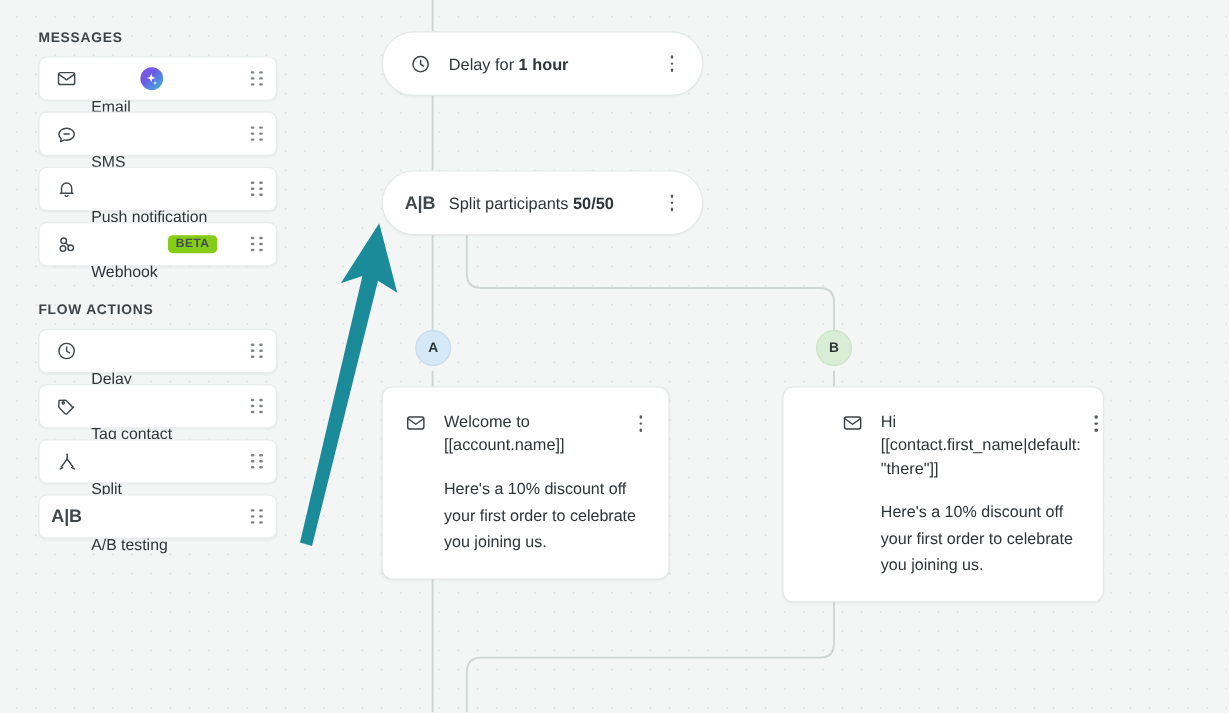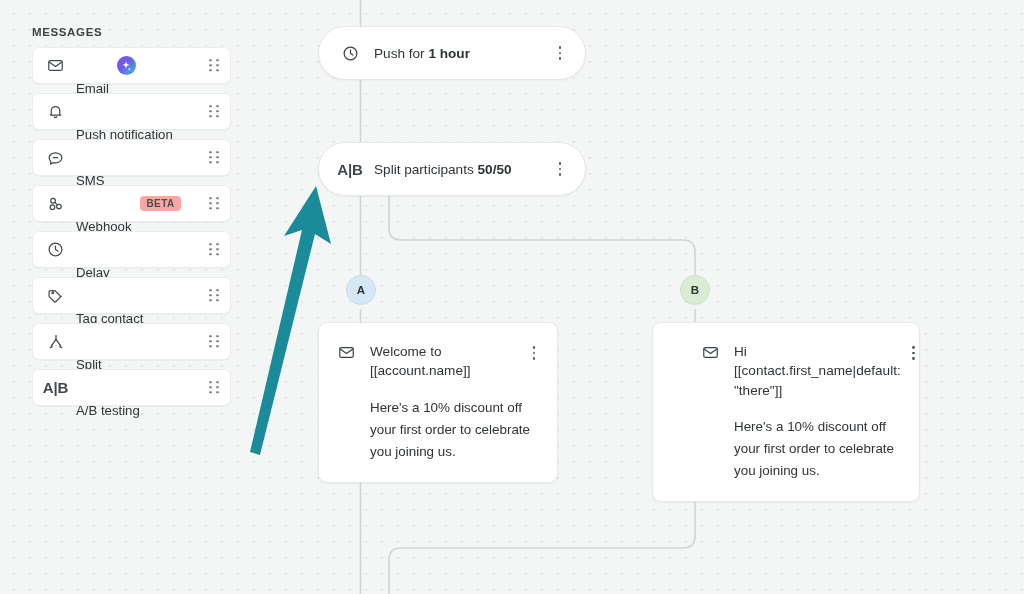--- a/index.html
+++ b/index.html
@@ -72,21 +72,21 @@
     flex: 0 0 19px;
     background: linear-gradient(135deg, #8b4fe0 0%, #6a5ce8 42%, #36bfd8 100%);
     display: flex; align-items: center; justify-content: center;
   }
   .beta-badge {
     margin-left: 9px;
     font-size: 10px;
     font-weight: bold;
     letter-spacing: 0.04em;
     color: #474e52;
-    background: #fca5a5;
+    background: #84cc16;
     border-radius: 4px;
     padding: 3px 6px 2px 6px;
     line-height: 1;
   }
   .drag-handle {
     position: absolute;
     right: 10px; top: 50%;
     transform: translateY(-50%);
     width: 11px;
     display: grid;
@@ -234,44 +234,44 @@
           <i></i>
           <i></i>
           <i></i>
           <i></i>
       </span>
     </div>
 
     <div class="palette-item">
       <span class="pi-icon">
         <svg width="17" height="17" viewBox="0 0 24 24" fill="none" stroke="currentColor" stroke-width="1.7" stroke-linecap="round" stroke-linejoin="round">
+          <path d="M21 12.5c0 3.9-4 7-9 7-.9 0-1.8-.1-2.6-.3L5 21.2l.6-3.4C3.9 16.4 3 14.6 3 12.5c0-3.9 4-7 9-7s9 3.1 9 7z"></path>
+          <path d="M9 12.3h6"></path>
+        </svg>
+      </span>
+      <span class="pi-label">SMS</span>
+      <span class="drag-handle">
+        <i></i>
+          <i></i>
+          <i></i>
+          <i></i>
+          <i></i>
+          <i></i>
+      </span>
+    </div>
+
+    <div class="palette-item">
+      <span class="pi-icon">
+        <svg width="17" height="17" viewBox="0 0 24 24" fill="none" stroke="currentColor" stroke-width="1.7" stroke-linecap="round" stroke-linejoin="round">
           <path d="M6 17V11a6 6 0 0 1 12 0v6"></path>
           <path d="M4.6 17h14.8"></path>
           <path d="M10.3 19.6a1.9 1.9 0 0 0 3.4 0"></path>
         </svg>
       </span>
       <span class="pi-label">Push notification</span>
-      <span class="drag-handle">
-        <i></i>
-          <i></i>
-          <i></i>
-          <i></i>
-          <i></i>
-          <i></i>
-      </span>
-    </div>
-
-    <div class="palette-item">
-      <span class="pi-icon">
-        <svg width="17" height="17" viewBox="0 0 24 24" fill="none" stroke="currentColor" stroke-width="1.7" stroke-linecap="round" stroke-linejoin="round">
-          <path d="M21 12.5c0 3.9-4 7-9 7-.9 0-1.8-.1-2.6-.3L5 21.2l.6-3.4C3.9 16.4 3 14.6 3 12.5c0-3.9 4-7 9-7s9 3.1 9 7z"></path>
-          <path d="M9 12.3h6"></path>
-        </svg>
-      </span>
-      <span class="pi-label">SMS</span>
       <span class="drag-handle">
         <i></i>
           <i></i>
           <i></i>
           <i></i>
           <i></i>
           <i></i>
       </span>
     </div>
 
@@ -290,20 +290,21 @@
         <i></i>
           <i></i>
           <i></i>
           <i></i>
           <i></i>
           <i></i>
       </span>
     </div>
   </div>
 
+  <div class="group-label second">FLOW ACTIONS</div>
   <div class="palette-list">
 
     <div class="palette-item">
       <span class="pi-icon">
         <svg width="17" height="17" viewBox="0 0 24 24" fill="none" stroke="currentColor" stroke-width="1.7" stroke-linecap="round" stroke-linejoin="round">
           <circle cx="12" cy="12" r="9"></circle>
           <path d="M12 7.2V12l3.5 2.2"></path>
         </svg>
       </span>
       <span class="pi-label">Delay</span>
@@ -396,21 +397,21 @@
     </g>
   </svg>
 
   <div class="node node-pill" style="left:318px; top:26px; width:268px;">
     <span class="n-icon">
       <svg width="17" height="17" viewBox="0 0 24 24" fill="none" stroke="currentColor" stroke-width="1.7" stroke-linecap="round" stroke-linejoin="round">
         <circle cx="12" cy="12" r="9"></circle>
         <path d="M12 7.2V12l3.5 2.2"></path>
       </svg>
     </span>
-    <span class="n-text"><span>Push for </span><b>1 hour</b></span>
+    <span class="n-text"><span>Delay for </span><b>1 hour</b></span>
     <span class="kebab">
       <i></i>
         <i></i>
         <i></i>
     </span>
   </div>
 
   <div class="node node-pill" style="left:318px; top:142px; width:268px;">
     <span class="n-icon">
       <span class="abicon">A|B</span>

